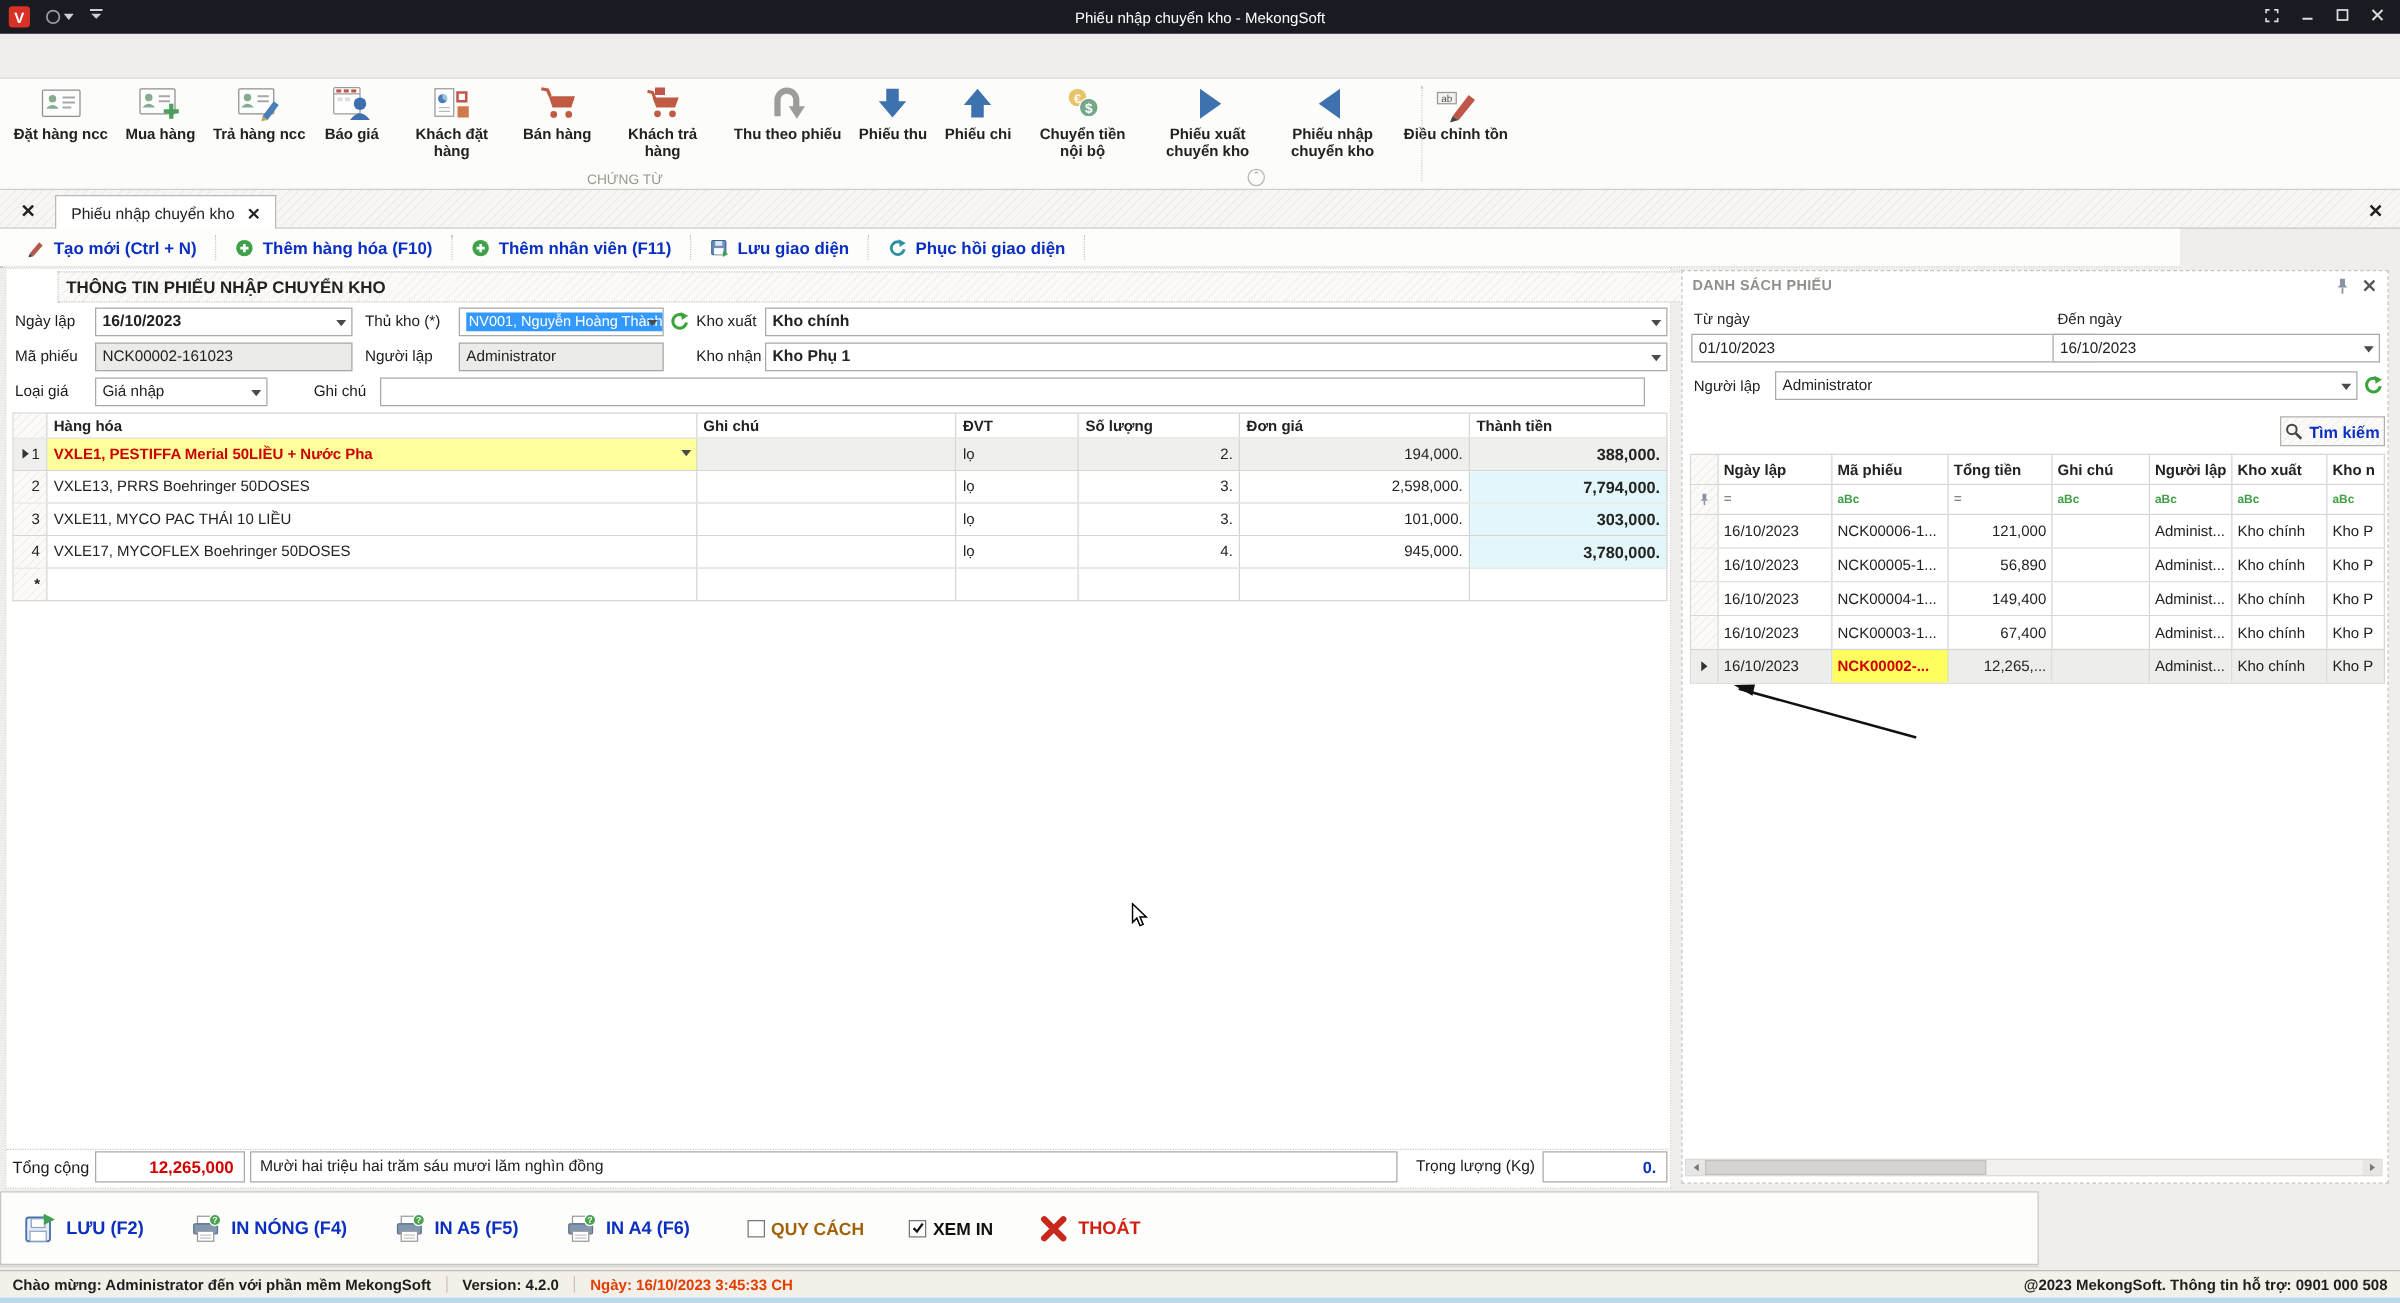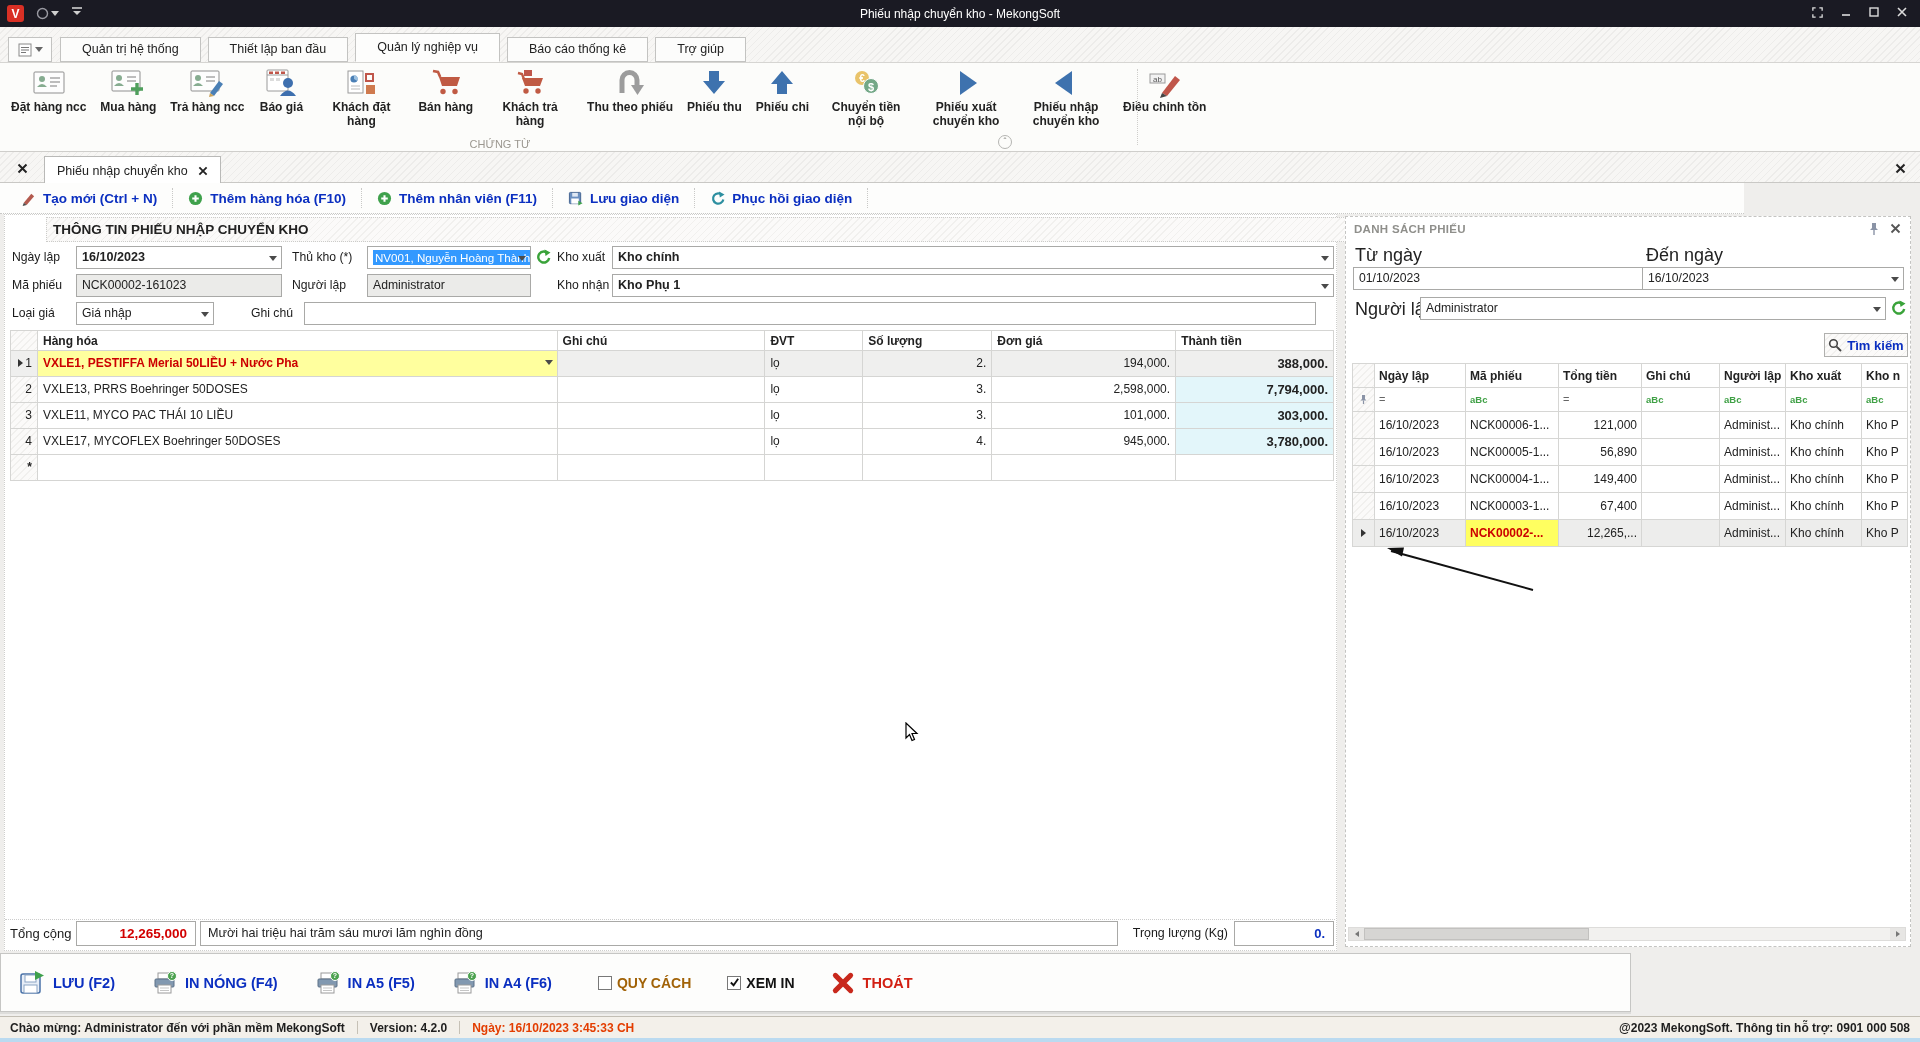--- a/index.html
+++ b/index.html
@@ -87,21 +87,21 @@
   .statusbar { left:0; top:1016px; width:1920px; height:22px; background:#f3f0ea; border-top:1px solid #c2beb4;
                display:flex; align-items:center; padding:0 10px; font-weight:bold; font-size:12px; color:#1e1e1e; }
   .ssep { width:1px; height:13px; background:#c6c1b6; margin:0 12px; }
   .sdate { color:#e33d00; }
   .sright { margin-left:auto; }
   .bottomstrip { left:0; top:1038px; width:1920px; height:4px; background:#badaf0; }
 
   
   .rpanel { left:1345px; top:216px; width:566px; height:731px; background:#fff; border:1px dashed #c4c4c2; }
   .rp-title { position:absolute; left:8px; top:6px; color:#8f8f8b; font-weight:bold; font-size:11.5px; letter-spacing:.3px; }
-  .rlbl { position:absolute; font-size:18px; height:20px; line-height:20px; }
+  .rlbl { position:absolute; font-size:12px; height:20px; line-height:20px; }
   .rg { position:absolute; left:6px; top:146px; width:556px; }
   .rg .row { display:flex; height:27px; border-bottom:1px solid #d6d6d4; border-left:1px solid #d6d6d4; background:#fff; }
   .rg .row.h { height:25px; font-weight:bold; }
   .rg .row.f { height:24px; }
   .rg .row > div { border-right:1px solid #d6d6d4; padding:0 4px; line-height:26px; overflow:hidden; white-space:nowrap; }
   .rg .row.h > div { line-height:24px; }
   .rg .row.f > div { line-height:23px; }
   .g0{width:22px; padding:0 2px !important; display:flex; align-items:center; justify-content:center;}
   .g1{width:91px;} .g2{width:93px;} .g3{width:83px; } .g4{width:78px;} .g5{width:66px;} .g6{width:76px;} .g7{flex:1;}
   .rg .row.d .g3 { text-align:right; }
@@ -159,34 +159,20 @@
           </svg>
       </span>
       <span>
         <svg width="12" height="12" viewBox="0 0 12 12">
             <path d="M2 2l8 8M10 2l-8 8" stroke="#dcdcdc" stroke-width="1.6"></path>
           </svg>
       </span>
     </div>
   </div>
 
-  <div class="abs tabstrip hatch">
-    <div class="menu-btn">
-      <svg width="14" height="14" viewBox="0 0 14 14">
-          <rect x="1" y="1" width="12" height="12" fill="#fff" stroke="#8a8a8a"></rect>
-          <path d="M3 4.5h8M3 7h8M3 9.5h5" stroke="#777" stroke-width="1.2"></path>
-        </svg>
-      <span class="caret-d" style="border-top-color:#666;"></span>
-    </div>
-    <div class="rtab">Quản trị hệ thống</div>
-    <div class="rtab">Thiết lập ban đầu</div>
-    <div class="rtab active">Quản lý nghiệp vụ</div>
-    <div class="rtab">Báo cáo thống kê</div>
-    <div class="rtab">Trợ giúp</div>
-  </div>
 
   <div class="abs ribbon">
     <div class="ritems">
       <div class="ritem">
         <svg width="40" height="34" viewBox="0 0 40 34">
             <rect x="5" y="6" width="30" height="21" rx="1" fill="#fdfdfd" stroke="#8f8f8f"></rect>
             <circle cx="13" cy="13" r="3" fill="#86ac90"></circle>
             <path d="M8 21q5-6 10 0z" fill="#86ac90"></path>
             <path d="M21 12h10M21 16h10M21 20h7" stroke="#a8a8a8" stroke-width="1.6"></path>
           </svg>

